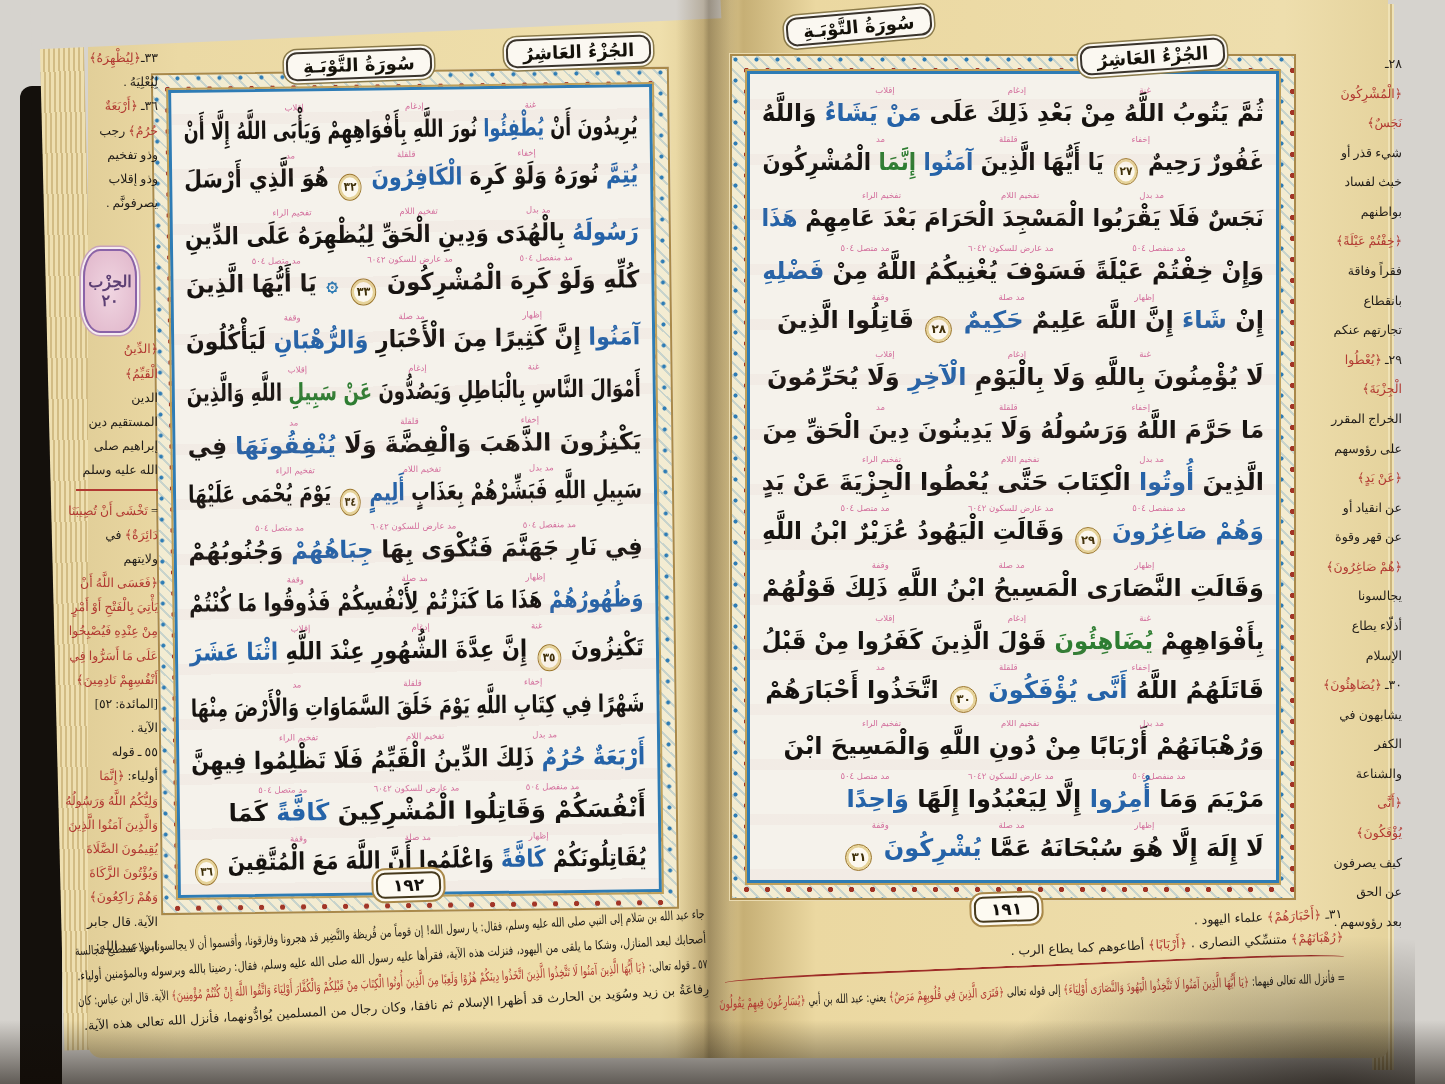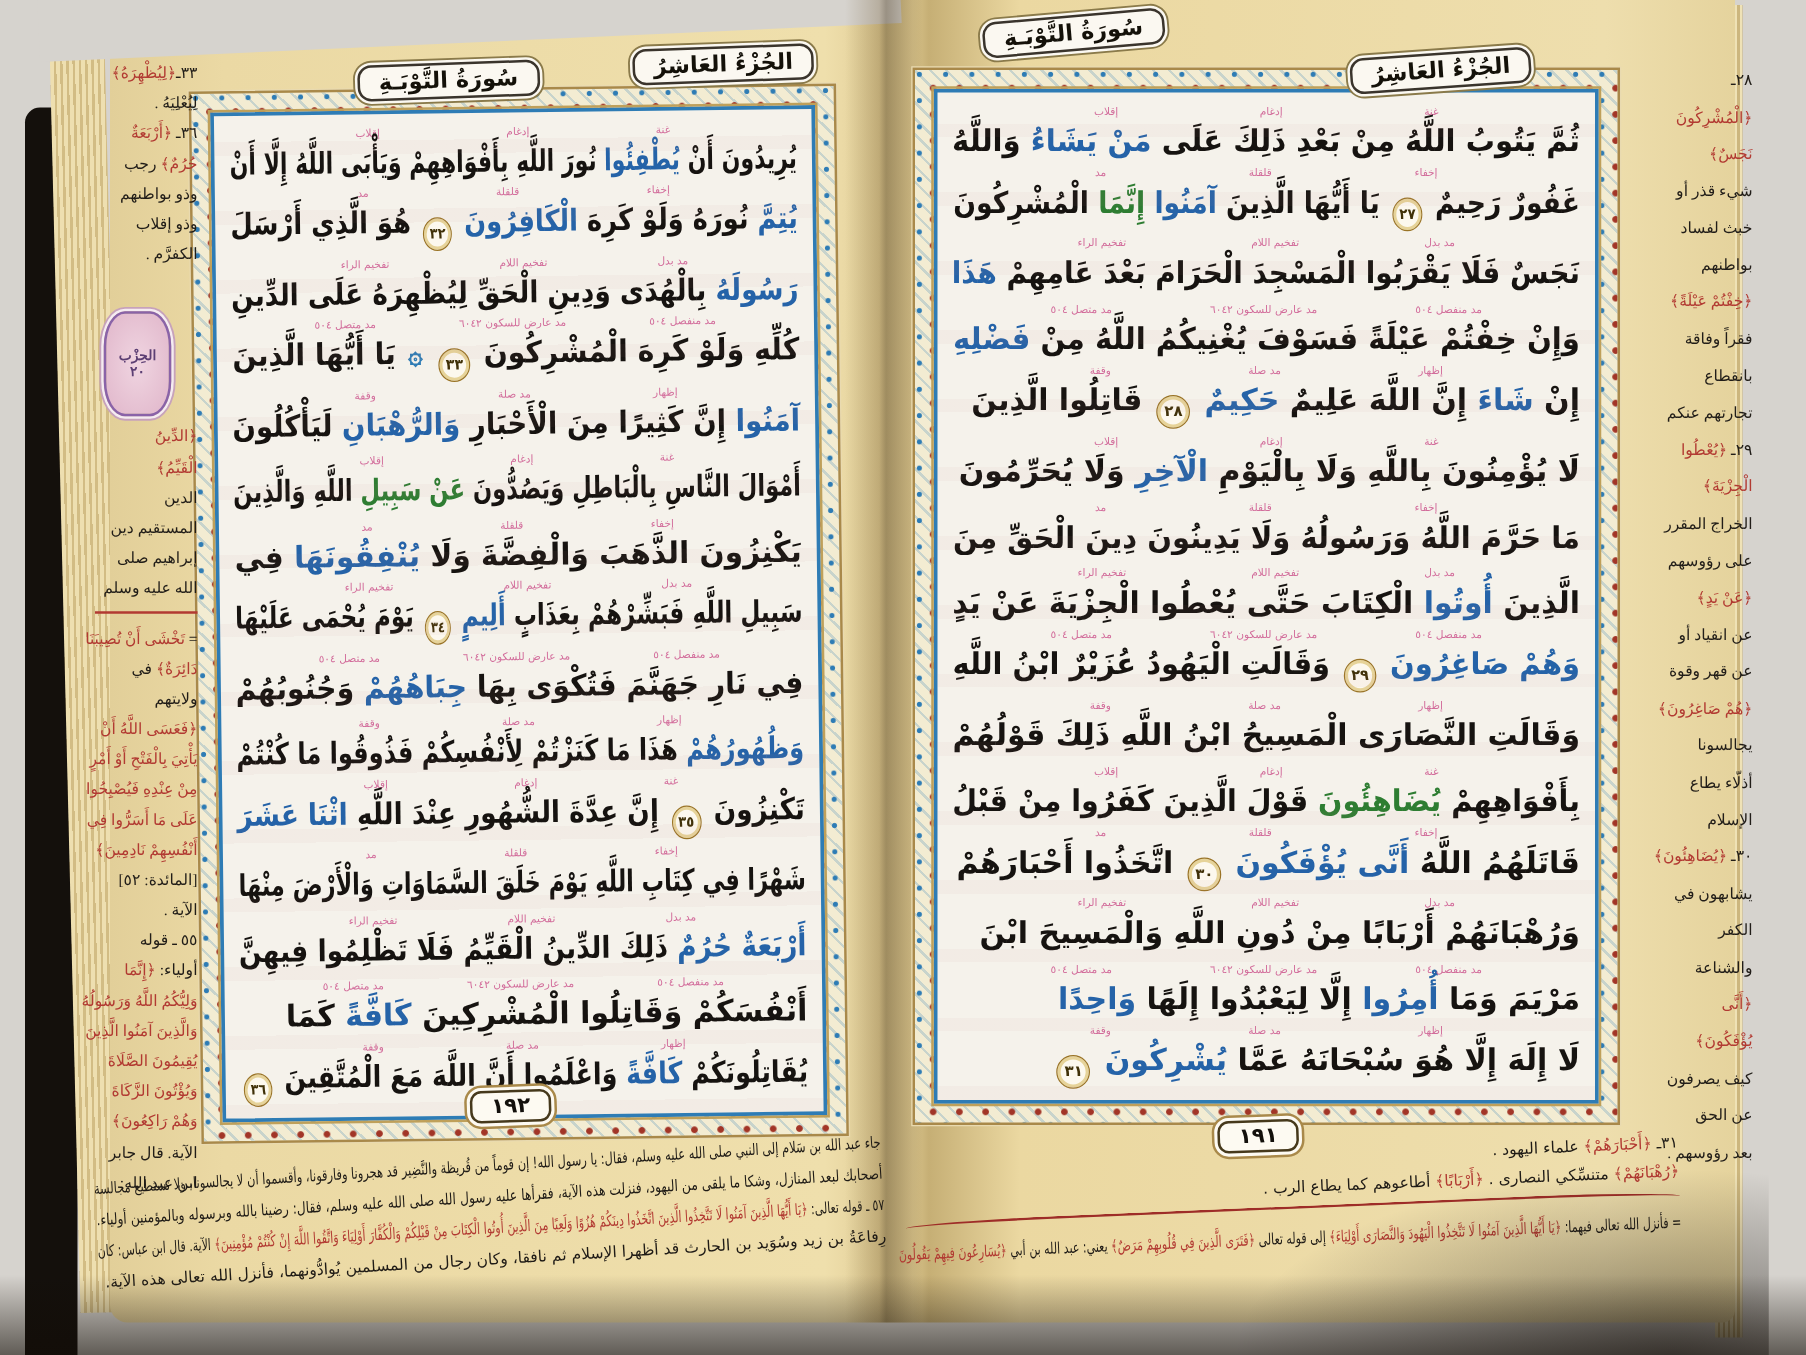--- a/index.html
+++ b/index.html
@@ -52,21 +52,21 @@
   
   .mcol{position:absolute;display:flex;flex-direction:column;justify-content:space-between;
         direction:rtl;text-align:right;font-size:12.5px;color:#211d18;font-family:Liberation Serif, serif;}
   .marginR{left:1306px;top:56px;width:96px;height:874px;}
   .marginL{left:62px;top:50px;width:96px;height:904px;}
   .mnote{white-space:nowrap;width:100%;}
   .mnote .r{color:#b23a32;}
   .mrule{border-top:2px solid #b23a32;width:85%;margin:3px 0;}
   .hizb{align-self:center;width:50px;height:80px;border:2px solid #8a63a8;border-radius:17px/28px;
         background:radial-gradient(#f0d5e1,#e0b6ca);display:flex;flex-direction:column;align-items:center;
-        justify-content:center;color:#5c3f73;font-size:11px;font-weight:bold;
+        justify-content:center;color:#5c3f73;font-size:16px;font-weight:bold;
         box-shadow:0 0 0 2px #f5ecf1,0 0 0 3.5px #c7a2bb;margin-top:30px;}
   
   .fn{position:absolute;direction:rtl;font-size:12.5px;color:#1f1b16;display:flex;flex-direction:column;}
   .fnL{left:74px;top:906px;width:630px;transform:rotate(-3.4deg);transform-origin:right top;gap:10px;}
   .fnR{left:716px;top:906px;width:626px;transform:rotate(-2.4deg);transform-origin:right top;gap:8px;}
   .fnline{white-space:nowrap;text-align:right;width:100%;}
   .fnline .r{color:#b23a32;}
   .redcurve{border:none;border-top:2px solid #9e2d28;border-radius:100% 100% 0 0/22px;height:8px;width:99%;margin:0;}
   
   .cart{position:absolute;background:#fbf8f1;border:2px solid #3a342c;border-radius:11px;
@@ -379,23 +379,23 @@
       <div class="mnote"><span class="r">يُؤْفَكُونَ﴾</span></div>
       <div class="mnote"><span>كيف يصرفون</span></div>
       <div class="mnote"><span>عن الحق</span></div>
       <div class="mnote"><span>بعد رؤوسهم .</span></div>
     </div>
   <div class="mcol marginL">
       <div class="mnote"><span>٣٣ـ</span><span class="r">﴿لِيُظْهِرَهُ﴾</span></div>
       <div class="mnote"><span>لِيُعْلِيَهُ .</span></div>
       <div class="mnote"><span>٣٦ـ </span><span class="r">﴿أَرْبَعَةٌ</span></div>
       <div class="mnote"><span class="r">حُرُمٌ﴾</span><span> رجب</span></div>
-      <div class="mnote"><span>وذو بواطنهم</span></div>
+      <div class="mnote"><span>وذو تفخيم</span></div>
       <div class="mnote"><span>وذو إقلاب</span></div>
-      <div class="mnote"><span>الكفرَّم .</span></div>
+      <div class="mnote"><span>يصرفونَّم .</span></div>
       <div class="hizb">
         <span>الحِزْب</span>
         <span>٢٠</span>
       </div>
       <div class="mnote"><span class="r">﴿الدِّينُ</span></div>
       <div class="mnote"><span class="r">الْقَيِّمُ﴾</span></div>
       <div class="mnote"><span>الدين</span></div>
       <div class="mnote"><span>المستقيم دين</span></div>
       <div class="mnote"><span>إبراهيم صلى</span></div>
       <div class="mnote"><span>الله عليه وسلم</span></div>

